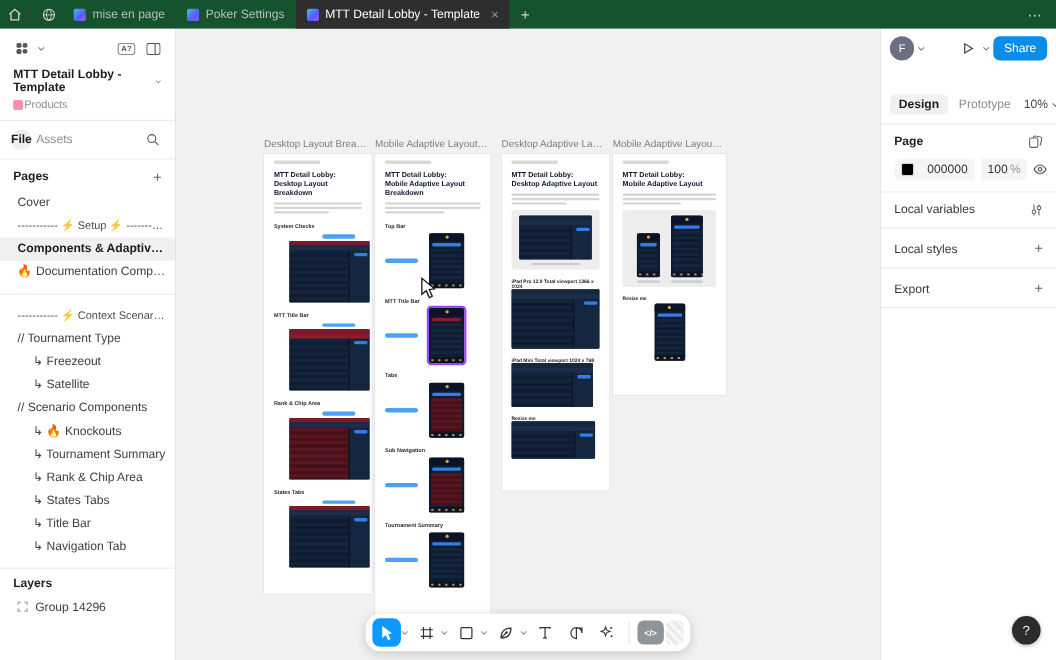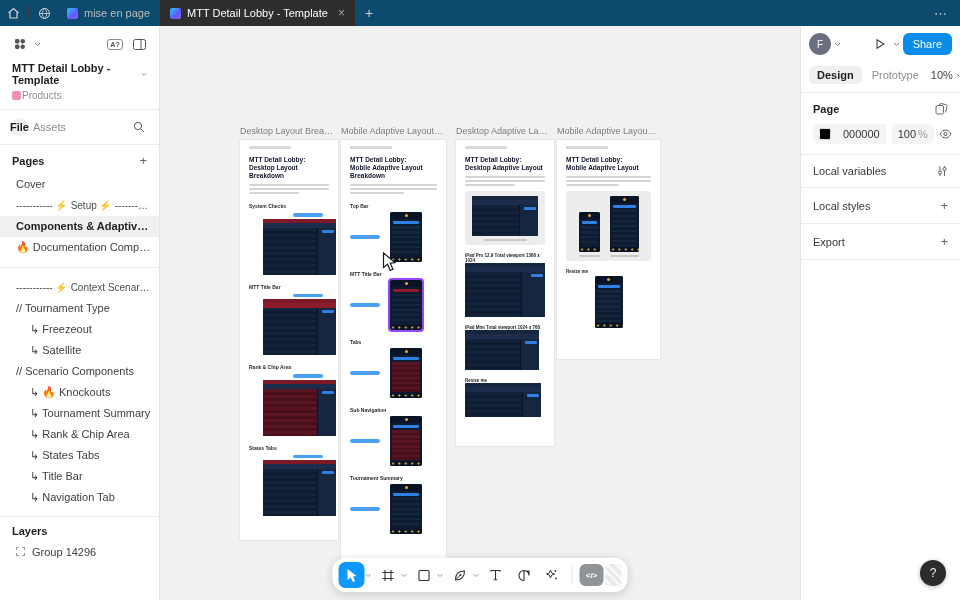--- a/index.html
+++ b/index.html
@@ -1,19 +1,19 @@
 <!DOCTYPE html>
 <html><head>
 <meta charset="utf-8">
 <style>
   * { box-sizing: border-box; margin: 0; padding: 0; }
   html,body { width:960px; height:600px; overflow:hidden; font-family:"Liberation Sans", sans-serif; background:#f2f2f2; }
 
   
-  .topbar { position:absolute; left:0; top:0; width:960px; height:26px; background:#0c4a6e; display:flex; align-items:center; z-index:50; }
+  .topbar { position:absolute; left:0; top:0; width:960px; height:26px; background:#14532d; display:flex; align-items:center; z-index:50; }
   .tb-icon { width:26px; height:26px; display:flex; align-items:center; justify-content:center; color:#d5d5d5; cursor:pointer; }
   .tb-sep { width:1px; height:14px; background:#3a3a3a; margin:0 2px; }
   .ftab { height:26px; display:flex; align-items:center; gap:6px; padding:0 10px; color:#bdbdbd; font-size:11px; white-space:nowrap; cursor:pointer; }
   .ftab.active { background:#2e2e2e; color:#fff; }
   .file-ico { width:11px; height:11px; border-radius:2px; background:linear-gradient(135deg,#33c1ff 0%,#5b5bff 60%,#a259ff 100%); flex:0 0 auto; }
   .tab-close { color:#9a9a9a; font-size:12px; margin-left:4px; }
   .newtab { color:#cfcfcf; font-size:14px; padding:0 10px; cursor:pointer; }
   .tb-right { margin-left:auto; display:flex; align-items:center; height:26px; }
   .tb-dots { color:#d5d5d5; font-size:13px; letter-spacing:1px; padding:0 12px; cursor:pointer; }
 
@@ -43,27 +43,27 @@
   .layers-block { border-top:1px solid #ececec; margin-top:6px; }
   .lrow { height:21px; display:flex; align-items:center; gap:7px; padding:0 8px 0 16px; color:#404040; cursor:pointer; white-space:nowrap; }
   .g-ico { width:9px; height:9px; border:1px dashed #9a9a9a; }
 
   
   .rpanel { position:absolute; right:0; top:26px; width:160px; height:574px; background:#ffffff; border-left:1px solid #e4e4e4; z-index:40; font-size:11px; color:#333; }
   .rp-top { display:flex; align-items:center; padding:7px 8px; gap:3px; }
   .avatar { width:22px; height:22px; border-radius:50%; background:#6b7080; color:#fff; font-size:10px; display:flex; align-items:center; justify-content:center; cursor:pointer; }
   .rp-top .grow { flex:1; }
   .share-btn { background:#0c8ce9; color:#fff; font-size:11px; padding:5px 10px; border-radius:6px; border:none; cursor:pointer; }
-  .rp-tabs { display:flex; align-items:center; padding:4px 8px 8px 8px; gap:2px; border-bottom:1px solid #ececec; }
+  .rp-tabs { display:flex; align-items:center; padding:4px 8px 8px 8px; gap:2px; border-bottom:1px solid #ececec;margin-top:20px; }
   .rp-tab { padding:3px 8px; border-radius:5px; color:#8d8d8d; cursor:pointer; }
   .rp-tab.active { background:#f0f0f0; color:#1e1e1e; font-weight:bold; }
   .rp-tabs .grow { flex:1; }
   .zoom-ctl { display:flex; align-items:center; gap:3px; color:#444; cursor:pointer; padding-right:2px; }
   .rp-sec { border-bottom:1px solid #ececec; padding:10px 12px; }
-  .rp-row { display:flex; align-items:center; }
+  .rp-row { display:flex; align-items:flex-end; }
   .rp-row .grow { flex:1; }
   .rp-label { color:#1e1e1e; font-weight:bold; }
   .rp-label.plain { font-weight:normal; color:#383838; }
   .color-row { margin-top:9px; display:flex; align-items:center; gap:5px; }
   .color-input { display:flex; align-items:center; gap:12px; background:#f5f5f5; border-radius:6px 0 0 6px; padding:4px 6px; flex:1; cursor:text; }
   .swatch { width:12px; height:12px; border-radius:2px; background:#000; border:1px solid #d9d9d9; }
   .opacity-box { display:flex; align-items:center; gap:2px; background:#f5f5f5; border-radius:0 6px 6px 0; padding:4px 6px; margin-left:1px; color:#333; cursor:text; }
   .opacity-box .unit { color:#9a9a9a; }
   .minus-btn { color:#444; cursor:pointer; padding:0 2px; }
   .spectral-ico { width:12px; height:12px; border-radius:2px; background:#e94fd4; box-shadow:0 0 0 1.5px #f8c7ef; margin-right:8px; }
@@ -139,20 +139,24 @@
   <div class="tb-sep"></div>
   <div class="tb-icon">
     <svg width="13" height="13" viewBox="0 0 13 13">
         <circle cx="6.5" cy="6.5" r="5" stroke="#d5d5d5" fill="none"></circle>
         <path d="M1.5 6.5h10M6.5 1.5c-3 3-3 7 0 10M6.5 1.5c3 3 3 7 0 10" stroke="#d5d5d5" stroke-width=".8" fill="none"></path>
       </svg>
   </div>
   <div class="ftab">
     <span class="file-ico"></span>
     <span>mise en page</span>
+  </div>
+  <div class="ftab">
+    <span class="file-ico"></span>
+    <span>Poker Settings</span>
   </div>
   <div class="ftab active">
     <span class="file-ico"></span>
     <span>MTT Detail Lobby - Template</span>
     <span class="tab-close">×</span>
   </div>
   <div class="newtab">+</div>
   <div class="tb-right">
     <div class="tb-sep"></div>
     <div class="tb-dots">⋯</div>

